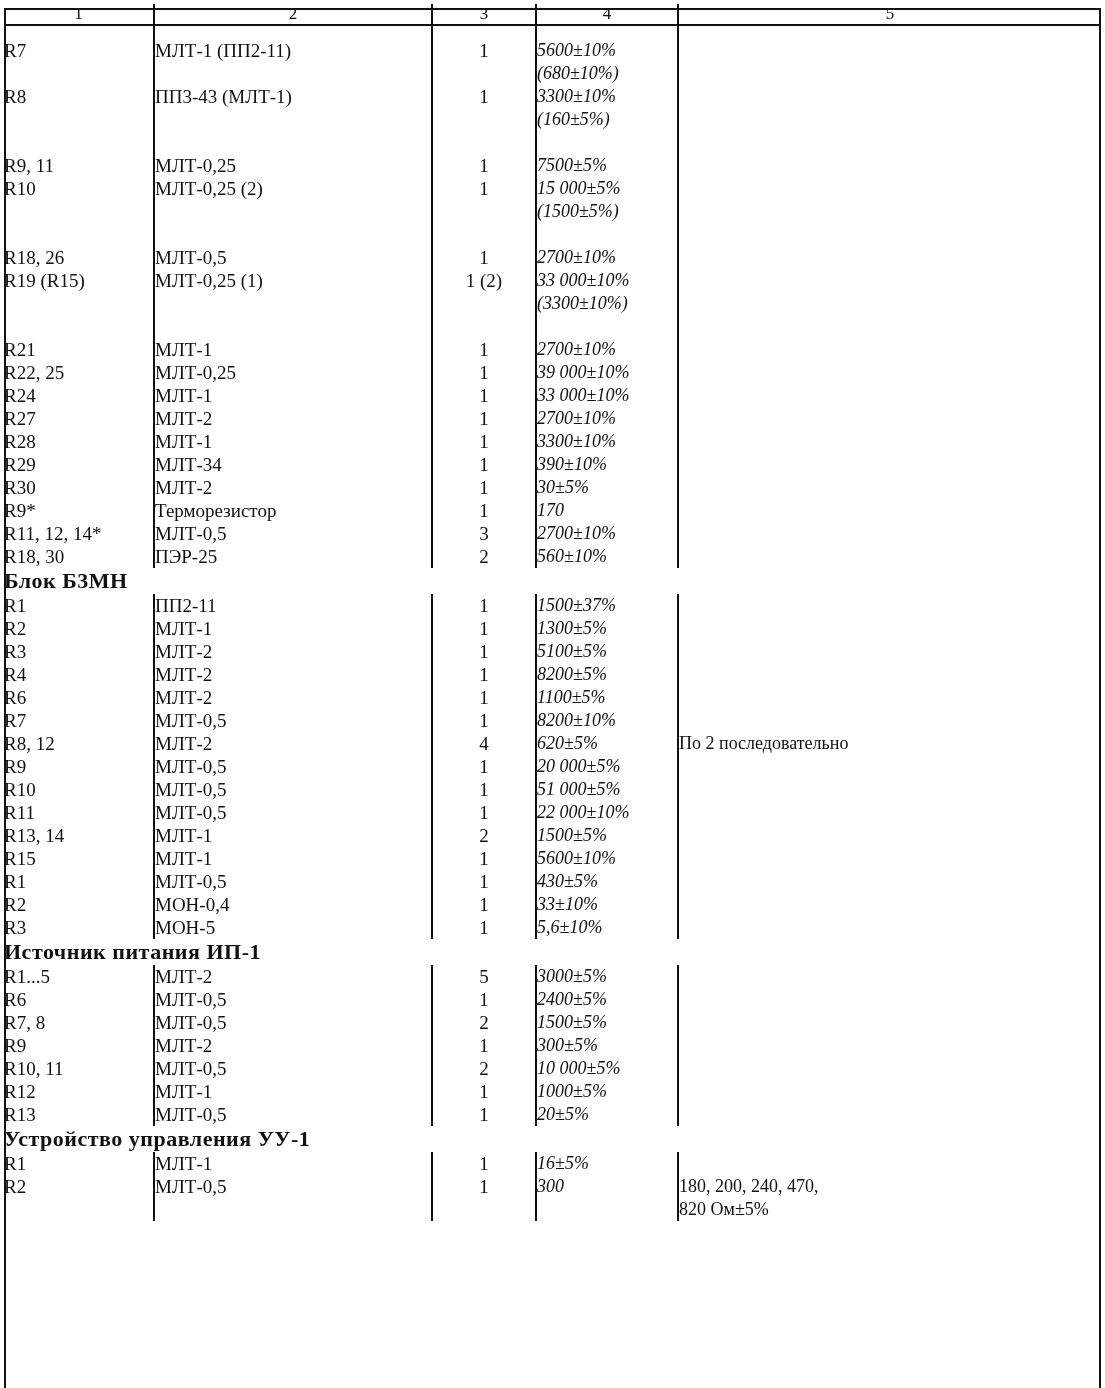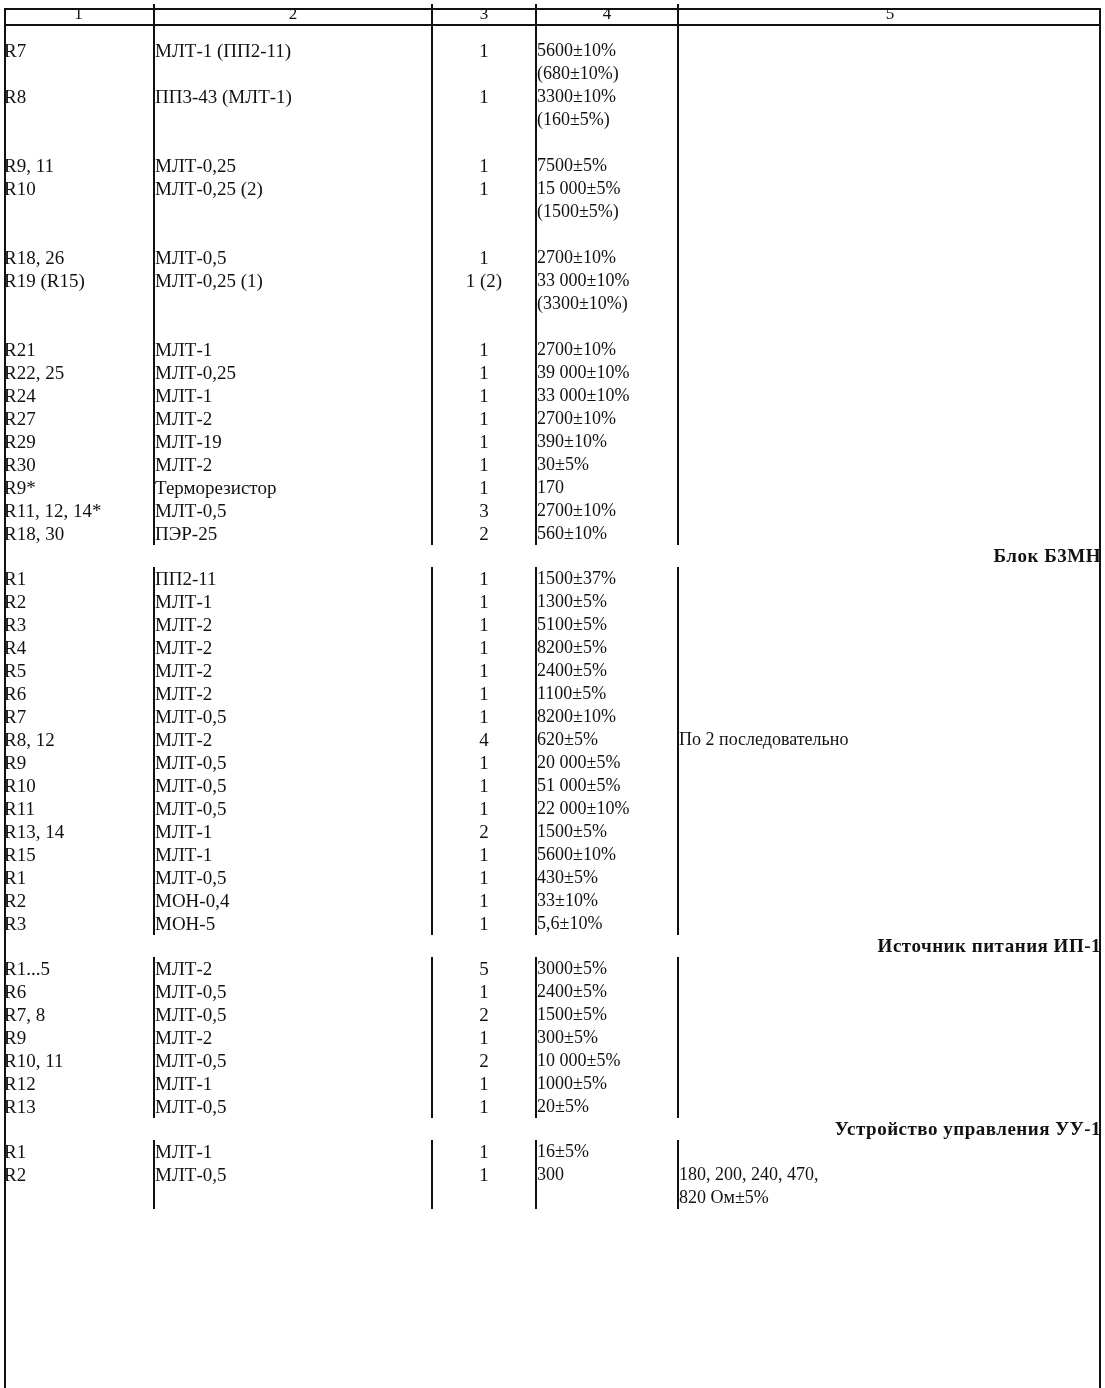--- a/index.html
+++ b/index.html
@@ -66,31 +66,32 @@
     text-align:center;
     font-size:19px;
     line-height:23px;
     white-space:nowrap;
   }
   .c-val{
     font-size:18px;
     line-height:23px;
     padding-left:8px;
     white-space:nowrap;
+    font-style:italic;
   }
   .c-note{
     font-size:18px;
     line-height:23px;
     padding-left:18px;
     white-space:nowrap;
   }
   .sect{
-    text-align:right;
+    text-align:left;
     font-weight:bold;
-    font-size:19px;
+    font-size:22px;
     letter-spacing:0.5px;
     padding:10px 0 10px 0;
     margin-top:12px;
   }
   .spacer{height:14px;}
   .rowline td{line-height:23px;}
 </style>
 </head>
 <body>
 
@@ -233,22 +234,29 @@
           <td class="c-note vl">&nbsp;</td>
         </tr>
         <tr class="rowline">
           <td class="c-ref">R27</td>
           <td class="cell vl">МЛТ-2</td>
           <td class="c-qty vl">1</td>
           <td class="c-val vl">2700±10%</td>
           <td class="c-note vl">&nbsp;</td>
         </tr>
         <tr class="rowline">
+          <td class="c-ref">R28</td>
+          <td class="cell vl">МЛТ-1</td>
+          <td class="c-qty vl">1</td>
+          <td class="c-val vl">3300±10%</td>
+          <td class="c-note vl">&nbsp;</td>
+        </tr>
+        <tr class="rowline">
           <td class="c-ref">R29</td>
-          <td class="cell vl">МЛТ-19</td>
+          <td class="cell vl">МЛТ-34</td>
           <td class="c-qty vl">1</td>
           <td class="c-val vl">390±10%</td>
           <td class="c-note vl">&nbsp;</td>
         </tr>
         <tr class="rowline">
           <td class="c-ref">R30</td>
           <td class="cell vl">МЛТ-2</td>
           <td class="c-qty vl">1</td>
           <td class="c-val vl">30±5%</td>
           <td class="c-note vl">&nbsp;</td>
@@ -296,27 +304,20 @@
           <td class="cell vl">МЛТ-2</td>
           <td class="c-qty vl">1</td>
           <td class="c-val vl">5100±5%</td>
           <td class="c-note vl">&nbsp;</td>
         </tr>
         <tr class="rowline">
           <td class="c-ref">R4</td>
           <td class="cell vl">МЛТ-2</td>
           <td class="c-qty vl">1</td>
           <td class="c-val vl">8200±5%</td>
-          <td class="c-note vl">&nbsp;</td>
-        </tr>
-        <tr class="rowline">
-          <td class="c-ref">R5</td>
-          <td class="cell vl">МЛТ-2</td>
-          <td class="c-qty vl">1</td>
-          <td class="c-val vl">2400±5%</td>
           <td class="c-note vl">&nbsp;</td>
         </tr>
         <tr class="rowline">
           <td class="c-ref">R6</td>
           <td class="cell vl">МЛТ-2</td>
           <td class="c-qty vl">1</td>
           <td class="c-val vl">1100±5%</td>
           <td class="c-note vl">&nbsp;</td>
         </tr>
         <tr class="rowline">

